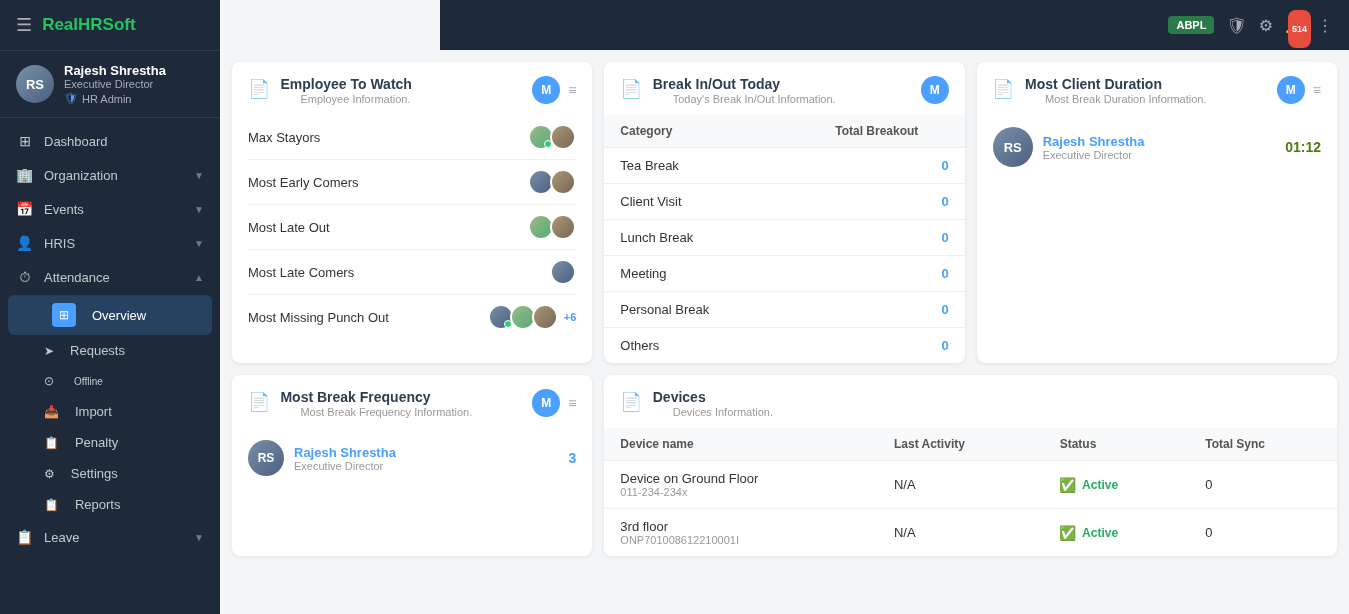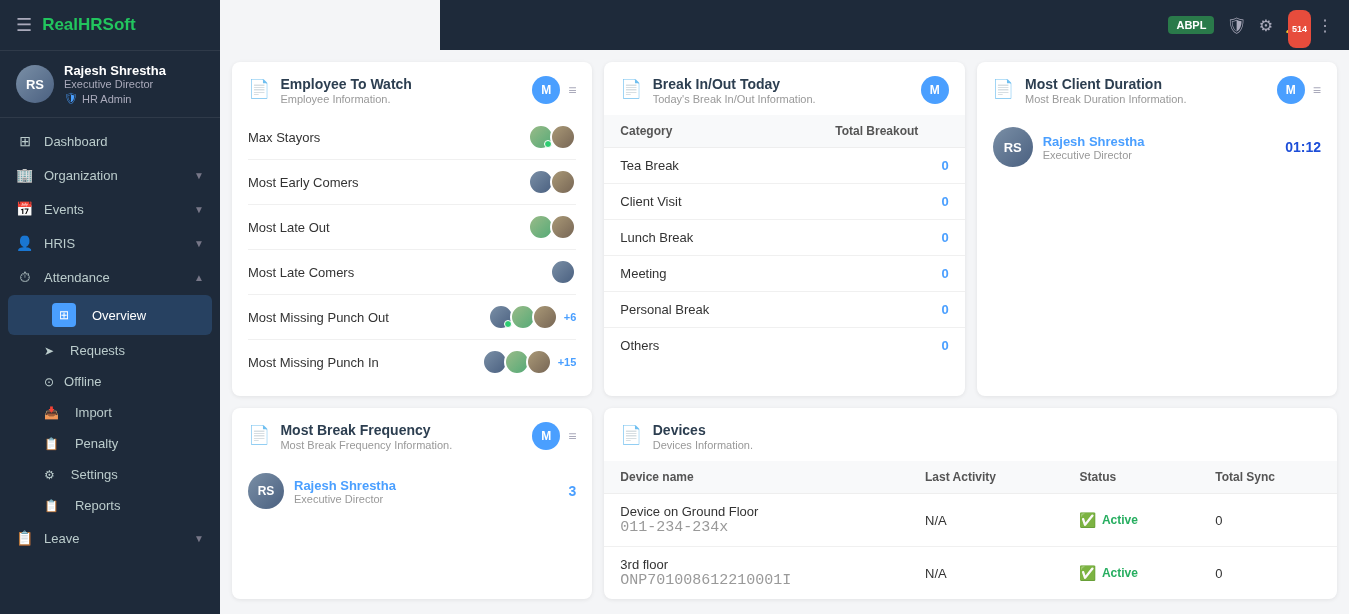--- a/index.html
+++ b/index.html
@@ -105,21 +105,21 @@
       box-shadow: 0 1px 4px rgba(0,0,0,0.08);
       overflow: hidden;
     }
     .card-header {
       display: flex; align-items: flex-start; justify-content: space-between;
       padding: 14px 16px 10px;
     }
     .card-header-left { display: flex; align-items: flex-start; gap: 10px; }
     .card-doc-icon { color: #4a9fff; font-size: 18px; margin-top: 2px; }
     .card-title { font-size: 14px; font-weight: 600; color: #2c3e50; }
-    .card-subtitle { font-size: 11px; color: #999; margin-top: 1px; }
+    .card-subtitle { font-size: 11px; color: #999; margin-top: 1px; margin-left: 20px; }
     .card-header-right { display: flex; align-items: center; gap: 8px; }
     .m-badge {
       width: 28px; height: 28px; border-radius: 50%;
       background: #4a9fff; color: #fff; font-size: 12px; font-weight: 700;
       display: flex; align-items: center; justify-content: center;
     }
     .filter-icon { color: #aab; cursor: pointer; font-size: 14px; }
 
     
     .employee-list { padding: 0 16px 12px; }
@@ -165,21 +165,21 @@
     }
     .duration-avatar {
       width: 40px; height: 40px; border-radius: 50%;
       background: linear-gradient(135deg, #7a8fa6, #4a6080);
       display: flex; align-items: center; justify-content: center;
       font-size: 13px; color: #fff; font-weight: 700;
     }
     .duration-info { flex: 1; }
     .duration-name { font-size: 13px; font-weight: 600; color: #4a9fff; }
     .duration-title { font-size: 11px; color: #999; }
-    .duration-time { font-size: 14px; color: #1d4ed8; font-weight: 600; }
+    .duration-time { font-size: 14px; color: #4d7c0f; font-weight: 600; }
 
     
     .freq-row {
       display: flex; align-items: center; gap: 10px;
       padding: 12px 16px;
     }
     .freq-avatar {
       width: 36px; height: 36px; border-radius: 50%;
       background: linear-gradient(135deg, #7a8fa6, #4a6080);
       display: flex; align-items: center; justify-content: center;
@@ -200,21 +200,21 @@
     .devices-table td {
       padding: 10px 16px; font-size: 13px; color: #333;
       border-bottom: 1px solid #f0f0f0;
     }
     .devices-table tr:last-child td { border-bottom: none; }
     .status-active {
       display: flex; align-items: center; gap: 5px;
       color: #27ae60; font-weight: 600; font-size: 12px;
     }
     .check-circle { color: #27ae60; font-size: 14px; }
-    .device-sub { font-size: 15px; color: #999; font-family: Liberation Mono, monospace; }
+    .device-sub { font-size: 11px; color: #999; }
   </style>
 </head>
 <body>
 
 <div class="sidebar">
   <div class="sidebar-header">
     <span class="hamburger-icon">☰</span>
     <span class="sidebar-logo">RealHRSoft</span>
   </div>
   <div class="sidebar-user">
@@ -256,21 +256,21 @@
     <div class="nav-subitem active">
       <span class="subitem-icon" style="width:24px;height:24px;background:#4a9fff;color:#fff;border-radius:4px;display:flex;align-items:center;justify-content:center;font-size:12px;">⊞</span>
       <span style="color:#fff;font-size:13px;margin-left:6px;">Overview</span>
     </div>
     <div class="nav-subitem">
       <span style="font-size:12px;">➤</span>
       <span style="font-size:13px;margin-left:6px;">Requests</span>
     </div>
     <div class="nav-subitem">
       <span style="font-size:12px;">⊙</span>
-      <span style="font-size:13px;margin-left:0;">Offline</span>
+      <span style="font-size:10px;margin-left:10px;">Offline</span>
     </div>
     <div class="nav-subitem">
       <span style="font-size:12px;">📥</span>
       <span style="font-size:13px;margin-left:6px;">Import</span>
     </div>
     <div class="nav-subitem">
       <span style="font-size:12px;">📋</span>
       <span style="font-size:13px;margin-left:6px;">Penalty</span>
     </div>
     <div class="nav-subitem">
@@ -350,29 +350,20 @@
         </div>
         <div class="employee-row">
           <span class="employee-row-label">Most Missing Punch Out</span>
           <div class="avatar-group">
             <div class="avatar-sm" style="background:linear-gradient(135deg,#7a8fa6,#4a6080);">
               <span class="green-dot"></span>
             </div>
             <div class="avatar-sm" style="background:linear-gradient(135deg,#9b8,#5a7);"></div>
             <div class="avatar-sm" style="background:linear-gradient(135deg,#a97,#765);"></div>
             <span class="plus-count">+6</span>
-          </div>
-        </div>
-        <div class="employee-row">
-          <span class="employee-row-label">Most Missing Punch In</span>
-          <div class="avatar-group">
-            <div class="avatar-sm" style="background:linear-gradient(135deg,#7a8fa6,#4a6080);"></div>
-            <div class="avatar-sm" style="background:linear-gradient(135deg,#9b8,#5a7);"></div>
-            <div class="avatar-sm" style="background:linear-gradient(135deg,#a97,#765);"></div>
-            <span class="plus-count">+15</span>
           </div>
         </div>
       </div>
     </div>
 
     <div class="card">
       <div class="card-header">
         <div class="card-header-left">
           <span class="card-doc-icon">📄</span>
           <div>

